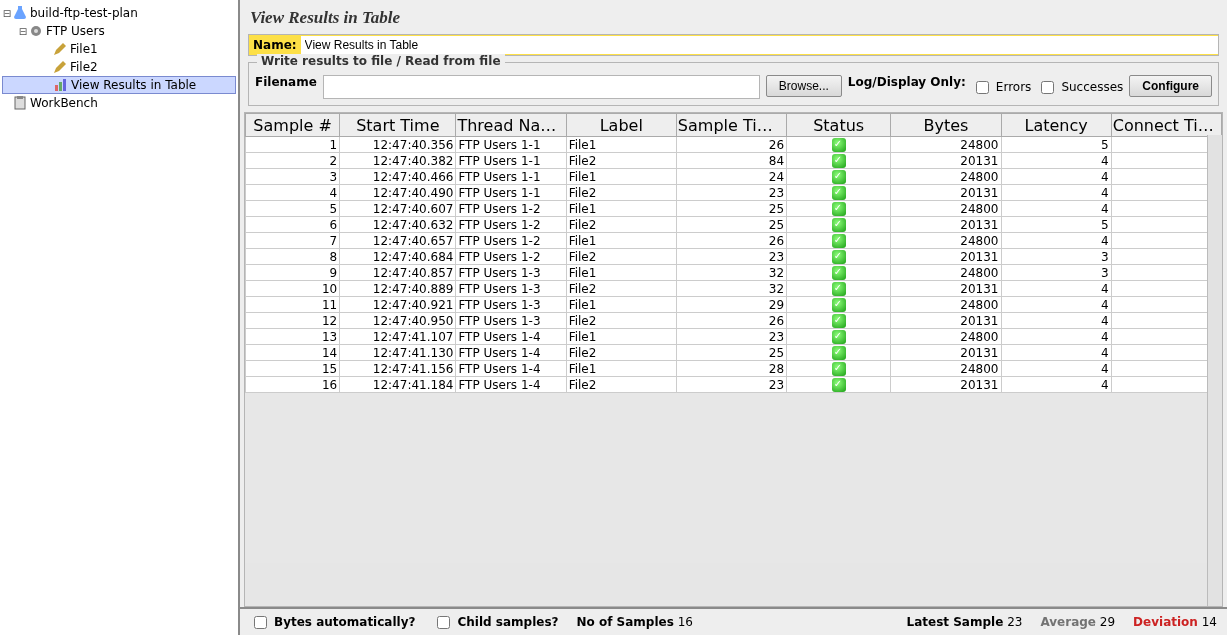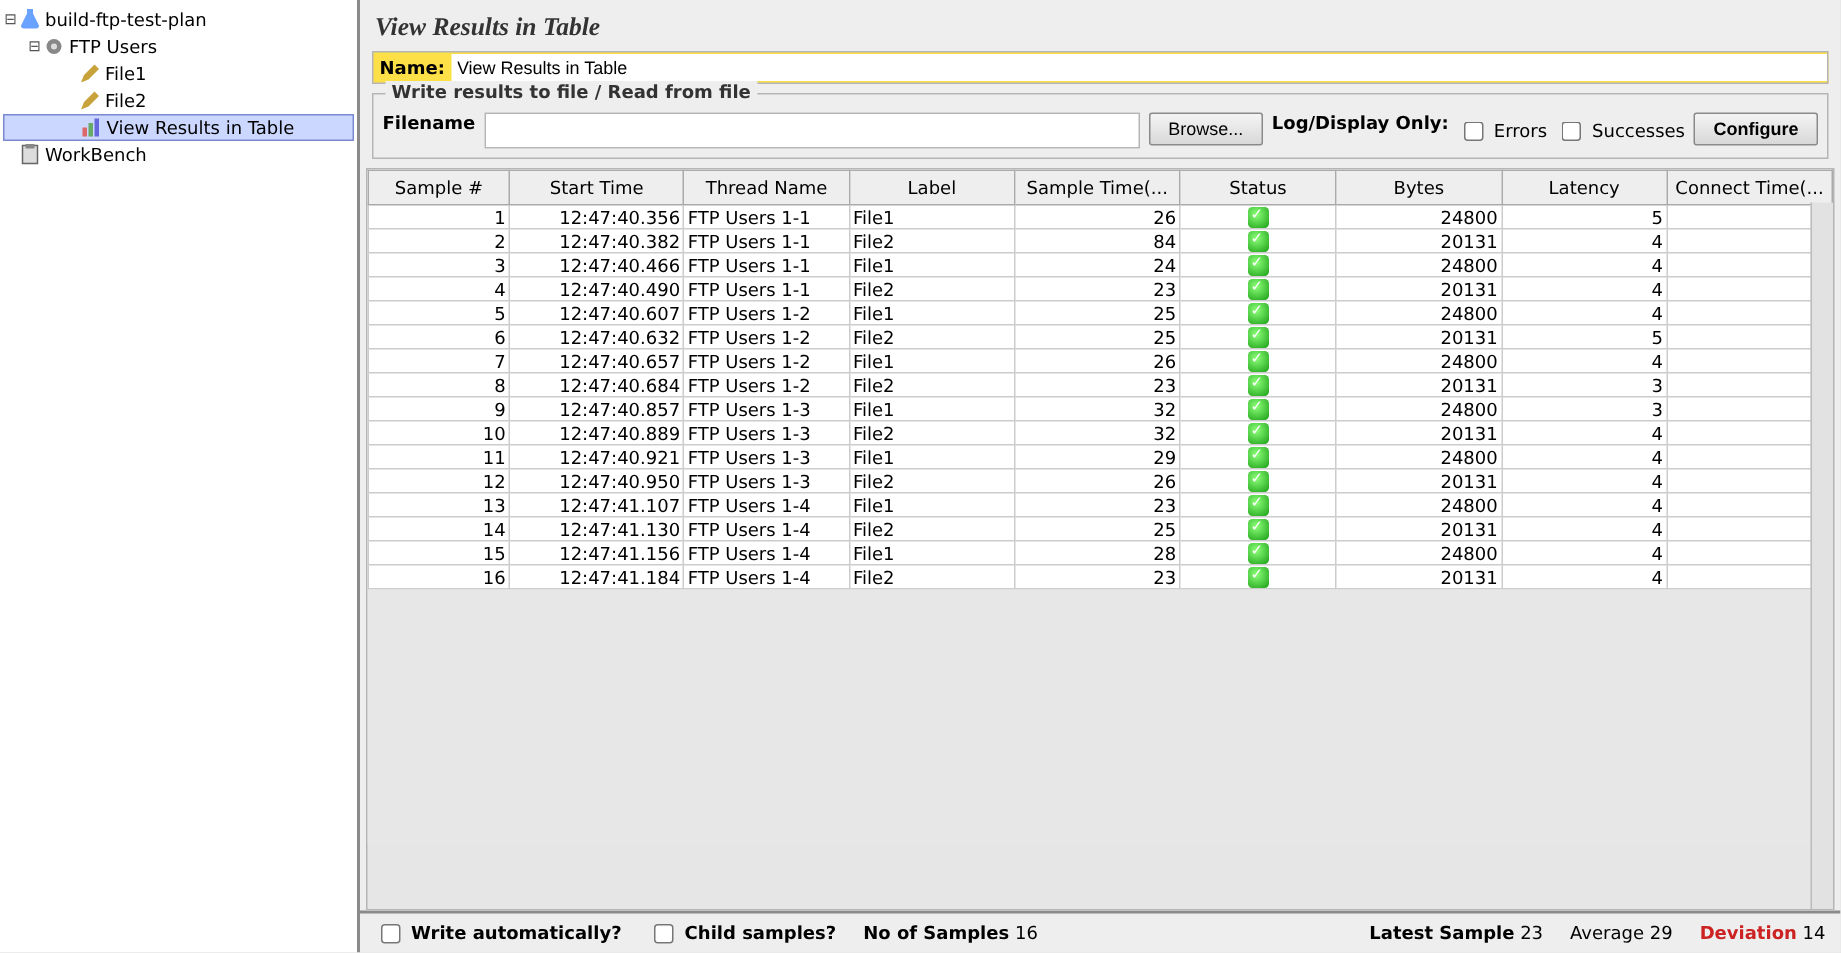--- a/index.html
+++ b/index.html
@@ -142,21 +142,21 @@
   table.results {
     width: 100%;
     border-collapse: collapse;
     background: #fff;
     table-layout: fixed;
   }
   table.results th {
     background: #eeeeee;
     border: 1px solid #aaa;
     font-weight: normal;
-    font-size: 12px;
+    font-size: 16px;
     height: 20px;
     color: #000;
     overflow: hidden;
     white-space: nowrap;
     text-overflow: ellipsis;
   }
   table.results td {
     border: 1px solid #ccc;
     height: 15px;
     font-size: 12px;
@@ -192,21 +192,21 @@
     align-items: center;
     gap: 18px;
     border-top: 2px solid #8a8a8a;
     background: #eeeeee;
     height: 26px;
     padding: 0 10px;
     font-size: 12px;
   }
   .status-bar .spacer { flex: 1; }
   .bold { font-weight: bold; }
-  .blue { color: #000000; font-weight: normal; }
+  .blue { color: #737373; font-weight: bold; }
   .red { color: #cc2222; font-weight: bold; }
   .scrollbar-v {
     position: absolute;
     right: 0; top: 22px; bottom: 0;
     width: 14px;
     background: #e2e2e2;
     border-left: 1px solid #bbb;
   }
 </style>
 </head>
@@ -509,21 +509,21 @@
             </tr>
           </tbody>
         </table>
       <div class="table-empty"></div>
       <div class="scrollbar-v"></div>
     </div>
 
     <div class="status-bar">
       <span class="cb">
         <input type="checkbox" style="">
-          <span class="bold">Write automatically?</span>
+          <span class="bold">Bytes automatically?</span>
       </span>
       <span class="cb">
         <input type="checkbox" style="">
           <span class="bold">Child samples?</span>
       </span>
       <span>
         <span class="bold">No of Samples</span> <span>16</span>
       </span>
       <span class="spacer"></span>
       <span>

